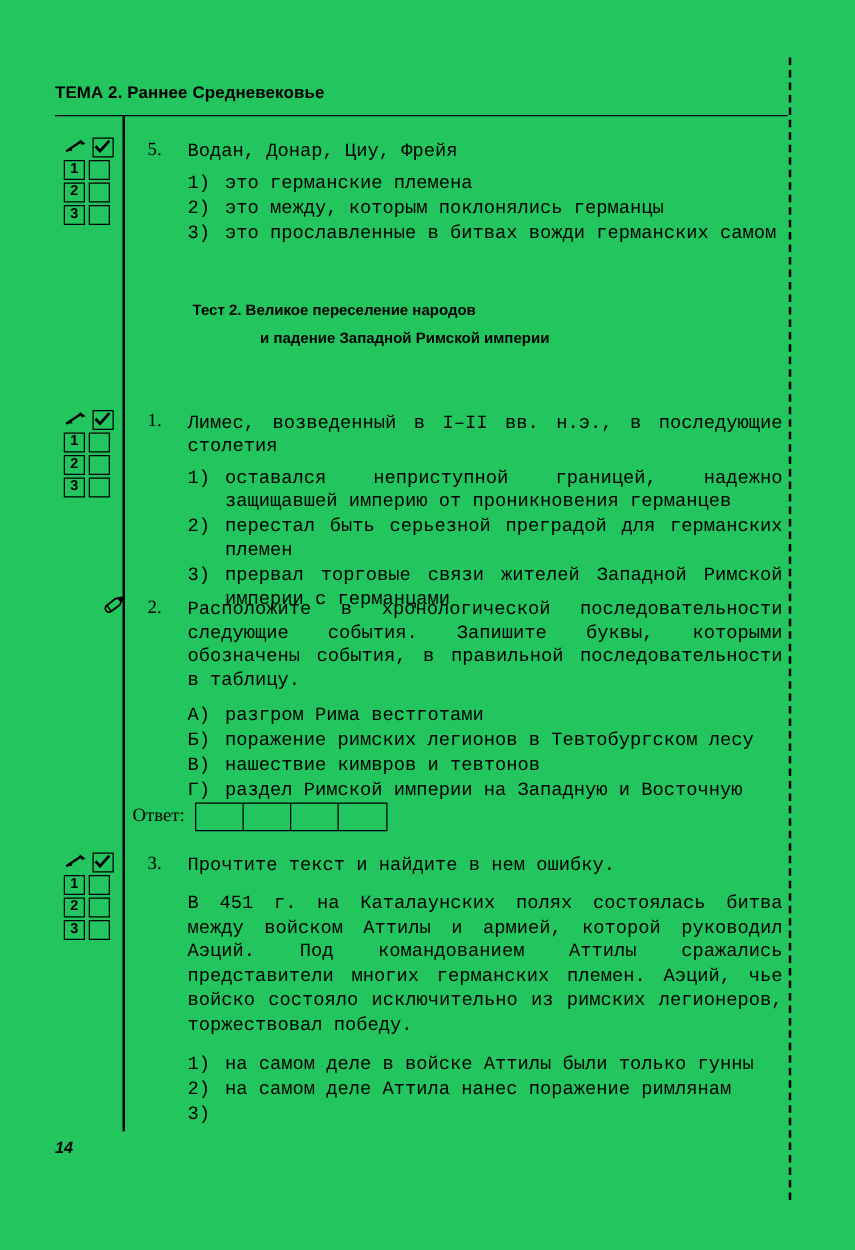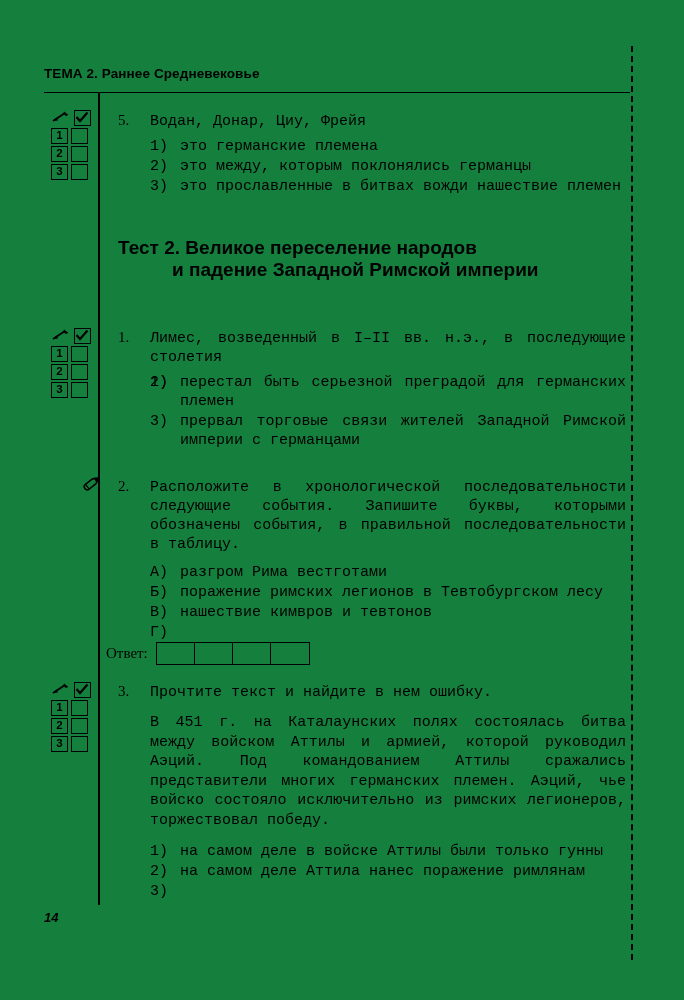--- a/index.html
+++ b/index.html
@@ -4,21 +4,21 @@
 <style>
   html, body {
     margin: 0;
     padding: 0;
     background: #ffffff;
   }
   .page {
     position: relative;
     width: 684px;
     height: 1000px;
-    background: #15803d;
+    background: #22c55e;
     font-family: "Liberation Serif", "DejaVu Serif", serif;
     color: #000000;
     overflow: hidden;
   }
 
   
   .running-head {
     position: absolute;
     left: 44px;
     top: 66px;
@@ -143,22 +143,23 @@
   .opt > .lbl {
     position: absolute;
     left: 0;
     top: 0;
   }
 
   
   .test-title {
     font-family: "Liberation Sans", "DejaVu Sans", sans-serif;
     font-weight: bold;
-    font-size: 19px;
+    font-size: 12px;
     line-height: 22px;
+    margin-left: 36px;
   }
   .test-title .line2 {
     display: block;
     margin-left: 54px;
   }
   .variant {
     font-family: "Liberation Sans", "DejaVu Sans", sans-serif;
     font-weight: bold;
     font-size: 14.5px;
   }
@@ -250,21 +251,21 @@
         <div class="opt">
           <span class="lbl">1)</span>
           <span class="txt">это германские племена</span>
         </div>
         <div class="opt">
           <span class="lbl">2)</span>
           <span class="txt">это между, которым поклонялись германцы</span>
         </div>
         <div class="opt">
           <span class="lbl">3)</span>
-          <span class="txt">это прославленные в битвах вожди нашествие племен</span>
+          <span class="txt">это прославленные в битвах вожди германских самом</span>
         </div>
       </div>
     </div>
   </div>
 
   <div class="content" style="top:237px;">
     <div class="test-title">
       <span class="line1">Тест 2. Великое переселение народов</span>
       <span class="line2">и падение Западной Римской империи</span>
     </div>
@@ -299,20 +300,21 @@
     </div>
   </div>
 
   <div class="content" style="top:329px;">
     <div class="q-num">1.</div>
     <div class="q-body">
       <div class="q-stem">Лимес, возведенный в I–II вв. н.э., в последующие столетия</div>
       <div class="opt-list">
         <div class="opt">
           <span class="lbl">1)</span>
+          <span class="txt">оставался неприступной границей, надежно защищавшей империю от проникновения германцев</span>
         </div>
         <div class="opt">
           <span class="lbl">2)</span>
           <span class="txt">перестал быть серьезной преградой для германских племен</span>
         </div>
         <div class="opt">
           <span class="lbl">3)</span>
           <span class="txt">прервал торговые связи жителей Западной Римской им­перии с германцами</span>
         </div>
       </div>
@@ -343,20 +345,21 @@
         <div class="opt">
           <span class="lbl">Б)</span>
           <span class="txt">поражение римских легионов в Тевтобургском лесу</span>
         </div>
         <div class="opt">
           <span class="lbl">В)</span>
           <span class="txt">нашествие кимвров и тевтонов</span>
         </div>
         <div class="opt">
           <span class="lbl">Г)</span>
+          <span class="txt">раздел Римской империи на Западную и Восточную</span>
         </div>
       </div>
     </div>
   </div>
 
   <div style="position:absolute; left:106px; top:642px;">
     <div class="answer-wrap">
       <span class="answer-label">Ответ:</span>
       <span class="answer-table">
         <span class="answer-cell"></span>

